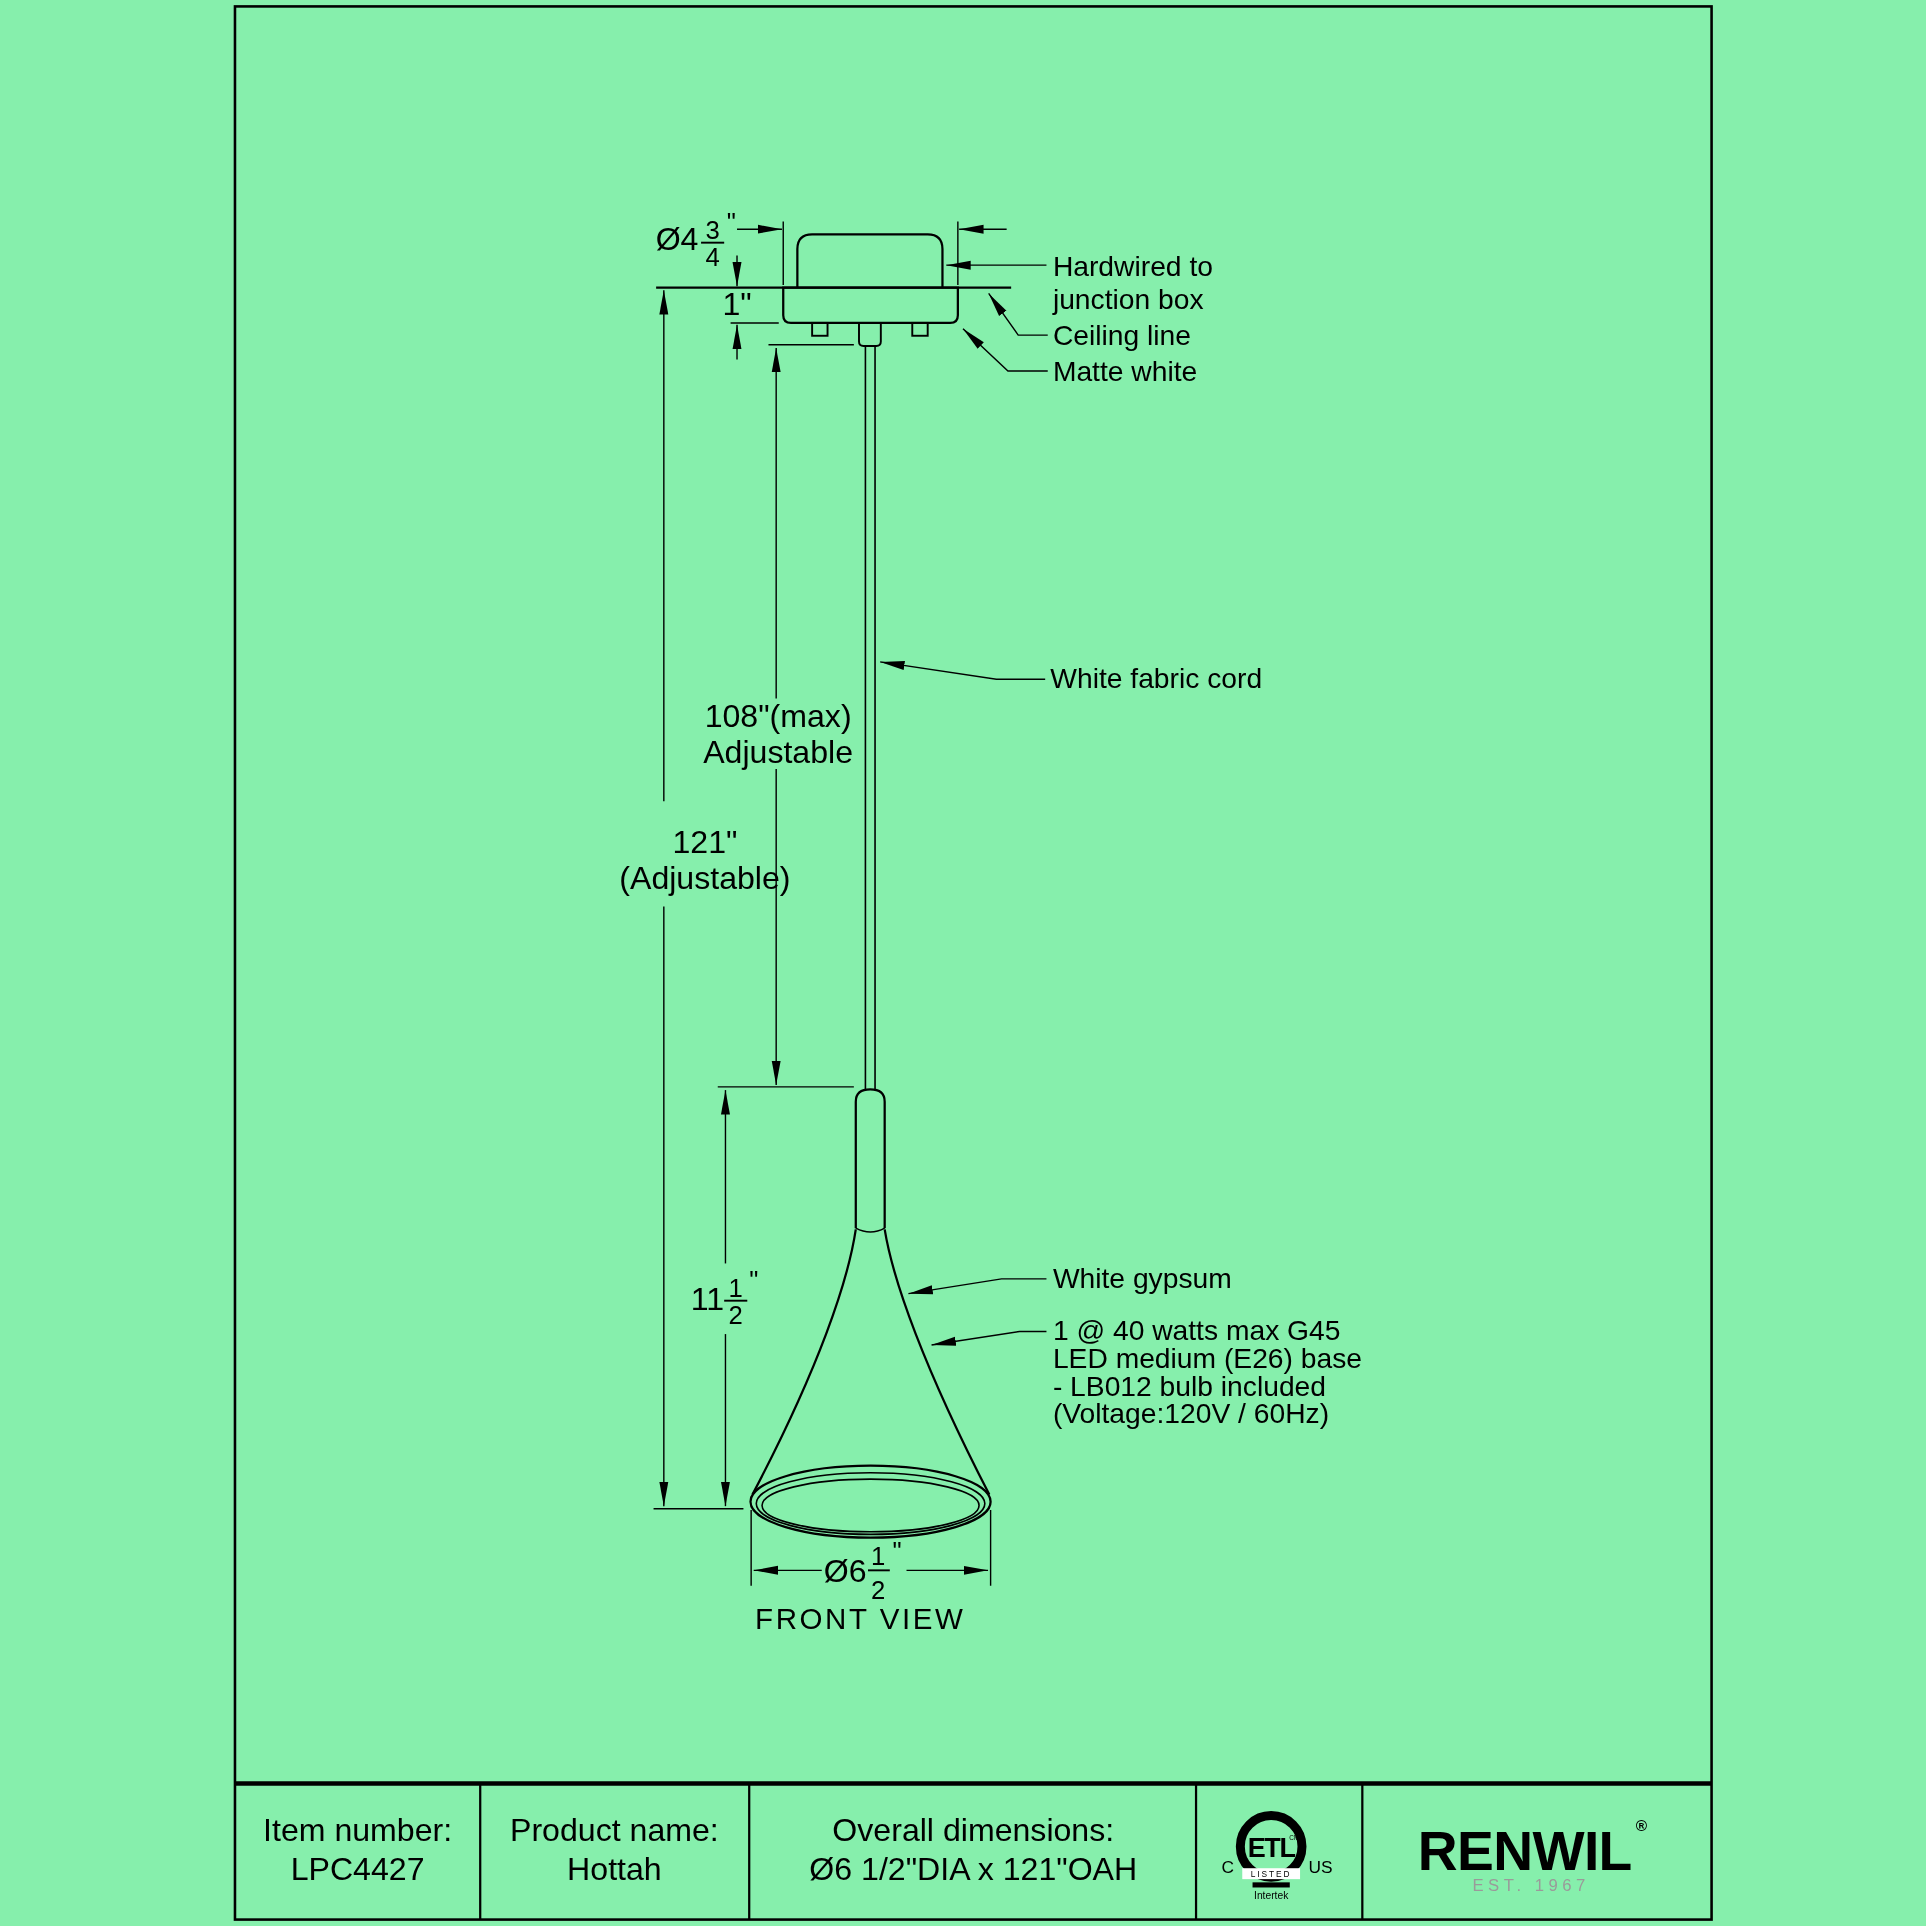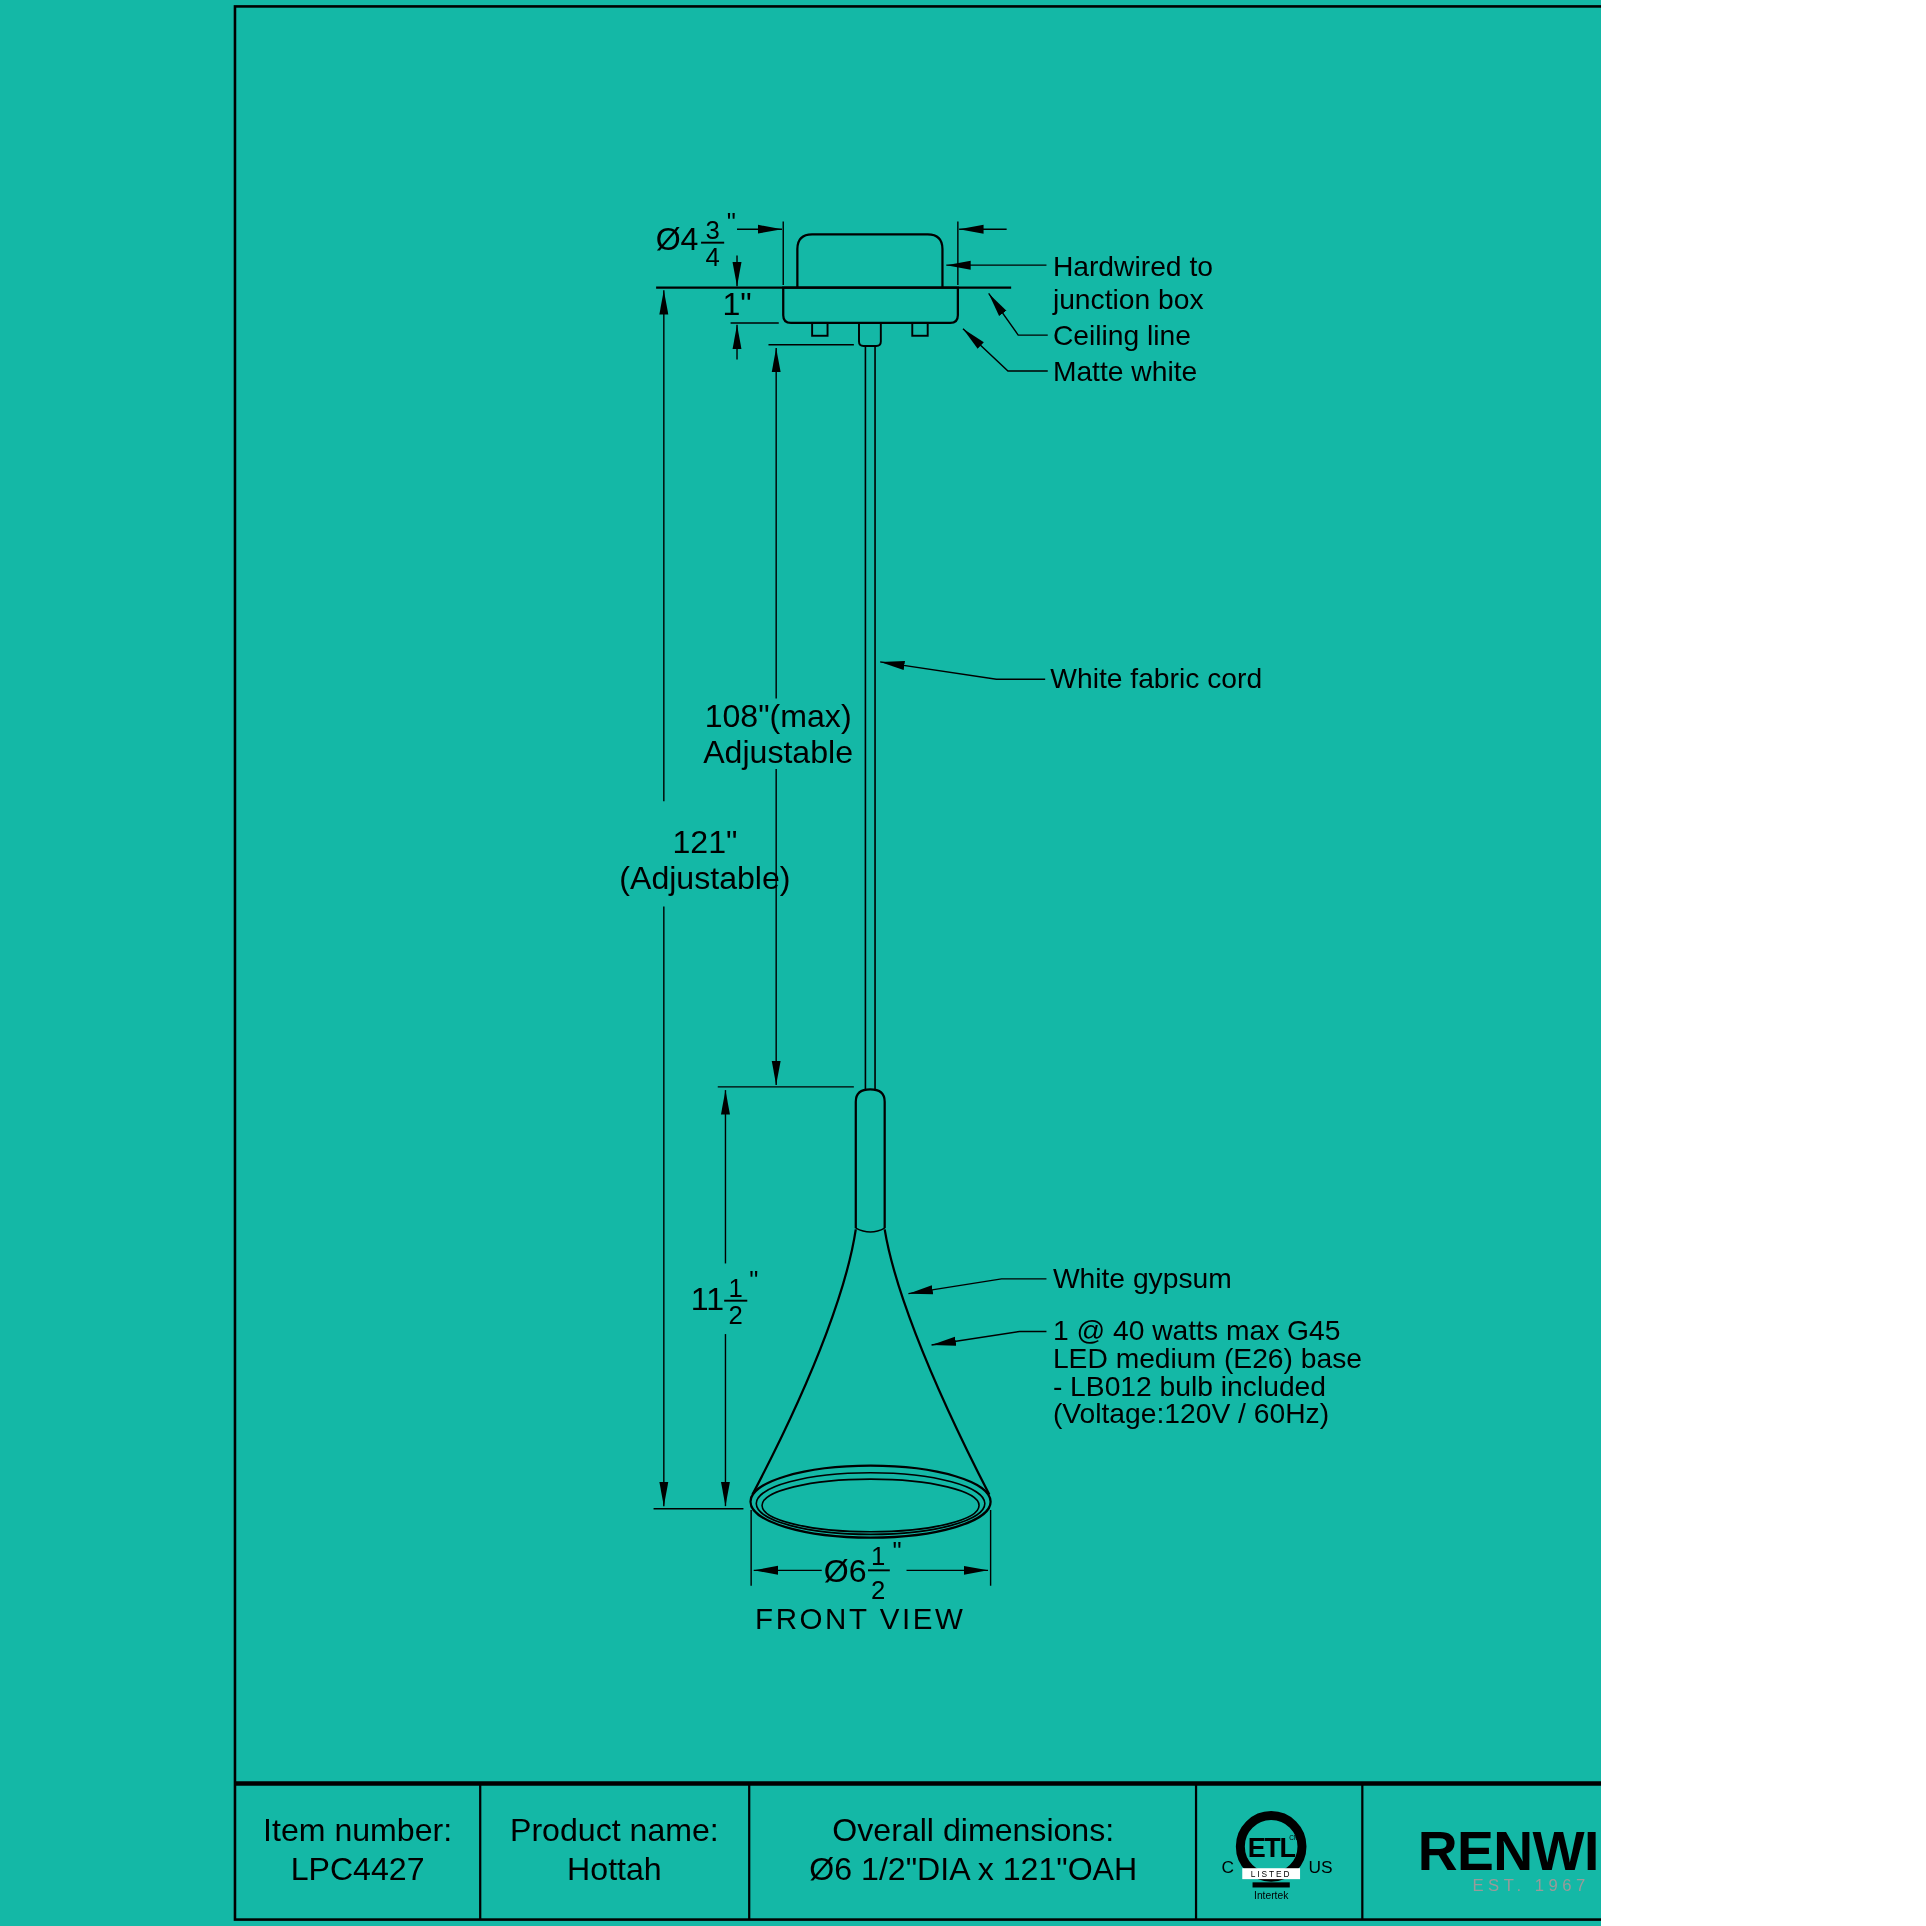--- a/index.html
+++ b/index.html
@@ -1,16 +1,16 @@
 <!DOCTYPE html>
 <html style="font-size:10.3px"><head>
 <meta charset="utf-8">
 <style>
   html,body{margin:0;padding:0;background:#ffffff;}
-  .page{position:relative;width:1601px;height:1926px;background:#14b8a6;overflow:hidden;}
+  .page{position:relative;width:1926px;height:1926px;background:#86efac;overflow:hidden;}
   svg{position:absolute;left:0;top:0;}
   text{font-family:"Liberation Sans","DejaVu Sans",sans-serif;fill:#000;}
   .dim{font-size:50px;}
   .dimsmall{font-size:40px;}
   .callout{font-size:44px;}
   .view{font-size:46px;letter-spacing:4px;}
   .cell-label,.cell-value{font-size:50px;}
   .etl-mono{font-size:42px;font-weight:bold;letter-spacing:-2px;}
   .etl-side{font-size:27px;}
   .etl-listed{font-size:13px;letter-spacing:3px;}

